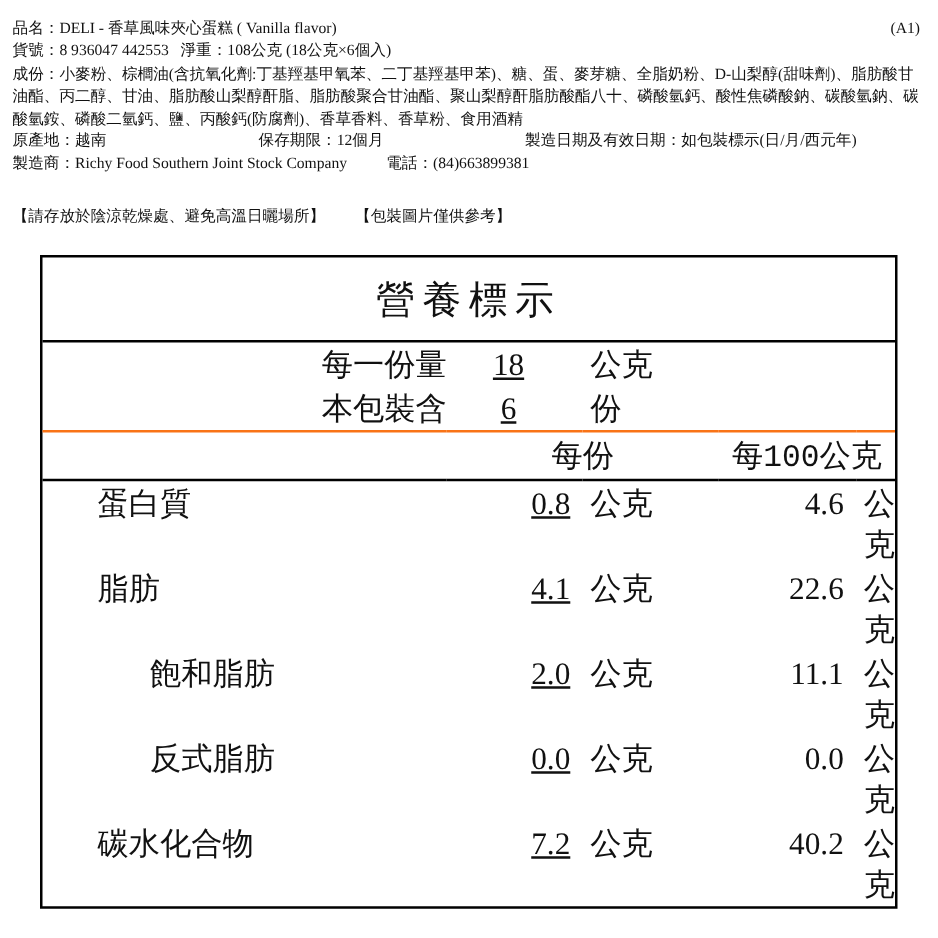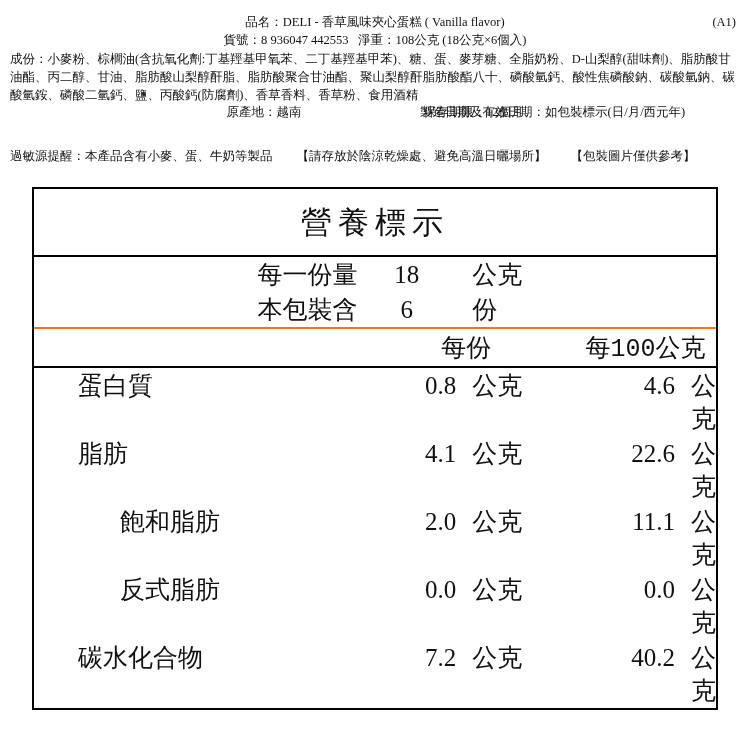--- a/index.html
+++ b/index.html
@@ -24,21 +24,20 @@
   }
 
   
   .info {
     font-size: 12.5px;
     line-height: 1.42;
   }
   .info .row {
     display: block;
     white-space: nowrap;
-    text-align: center;
   }
   .info .label {
     display: inline;
   }
   .lang-en {
     font-family: "Liberation Serif", serif;
   }
   .row-title {
     position: relative;
   }
@@ -111,20 +110,21 @@
     white-space: nowrap;
   }
   .c-name.indent {
     padding-left: 86px !important;
     margin-top: 28px;
   }
   .c-val {
     width: 105px;
     text-align: right;
     padding-right: 10px !important;
+    text-decoration: underline;
   }
   .c-unit {
     width: 110px;
     text-align: left;
     padding-left: 6px !important;
   }
   .c-val2 {
     width: 105px;
     text-align: right;
     padding-right: 10px !important;
@@ -176,26 +176,30 @@
       <span class="label">成份：</span><span class="cont" style="display:inline">小麥粉、棕櫚油(含抗氧化劑:丁基羥基甲氧苯、二丁基羥基甲苯)、糖、蛋、麥芽糖、全脂奶粉、D-山梨醇(甜味劑)、脂肪酸甘油酯、丙二醇、甘油、脂肪酸山梨醇酐脂、脂肪酸聚合甘油酯、聚山梨醇酐脂肪酸酯八十、磷酸氫鈣、酸性焦磷酸鈉、碳酸氫鈉、碳酸氫銨、磷酸二氫鈣、鹽、丙酸鈣(防腐劑)、香草香料、香草粉、食用酒精</span>
     </div>
 
     <div class="row two-col">
       <span class="label">原產地：</span><span>越南</span>
       &nbsp;&nbsp;&nbsp;&nbsp;&nbsp;&nbsp;&nbsp;&nbsp;&nbsp;&nbsp;&nbsp;&nbsp;&nbsp;&nbsp;&nbsp;&nbsp;&nbsp;&nbsp;&nbsp;&nbsp;&nbsp;&nbsp;&nbsp;&nbsp;&nbsp;&nbsp;&nbsp;&nbsp;&nbsp;&nbsp;&nbsp;&nbsp;&nbsp;&nbsp;&nbsp;&nbsp;&nbsp;
       <span class="label">保存期限：</span><span>12個月</span>
       <span class="right"><span class="label">製造日期及有效日期：</span><span>如包裝標示(日/月/西元年)</span></span>
     </div>
 
+    <div class="row">
+      <span class="label">製造商：</span><span class="lang-en">Richy Food Southern Joint Stock Company</span>
+      &nbsp;&nbsp;&nbsp;&nbsp;&nbsp;&nbsp;&nbsp;&nbsp;
+      <span class="label">電話：</span><span class="lang-en">(84)663899381</span>
+    </div>
 
 
   </div>
 
   <div class="notes">
-    <span>過敏源提醒：本產品含有小麥、蛋、牛奶等製品</span>
     <span>【請存放於陰涼乾燥處、避免高溫日曬場所】</span>
     <span>【包裝圖片僅供參考】</span>
   </div>
 
   <div class="nutri-wrap">
     <div class="nutri-title">營養標示</div>
     <table class="nutri">
       <tbody>
         <tr class="serving">
           <td class="c-name">每一份量</td>

